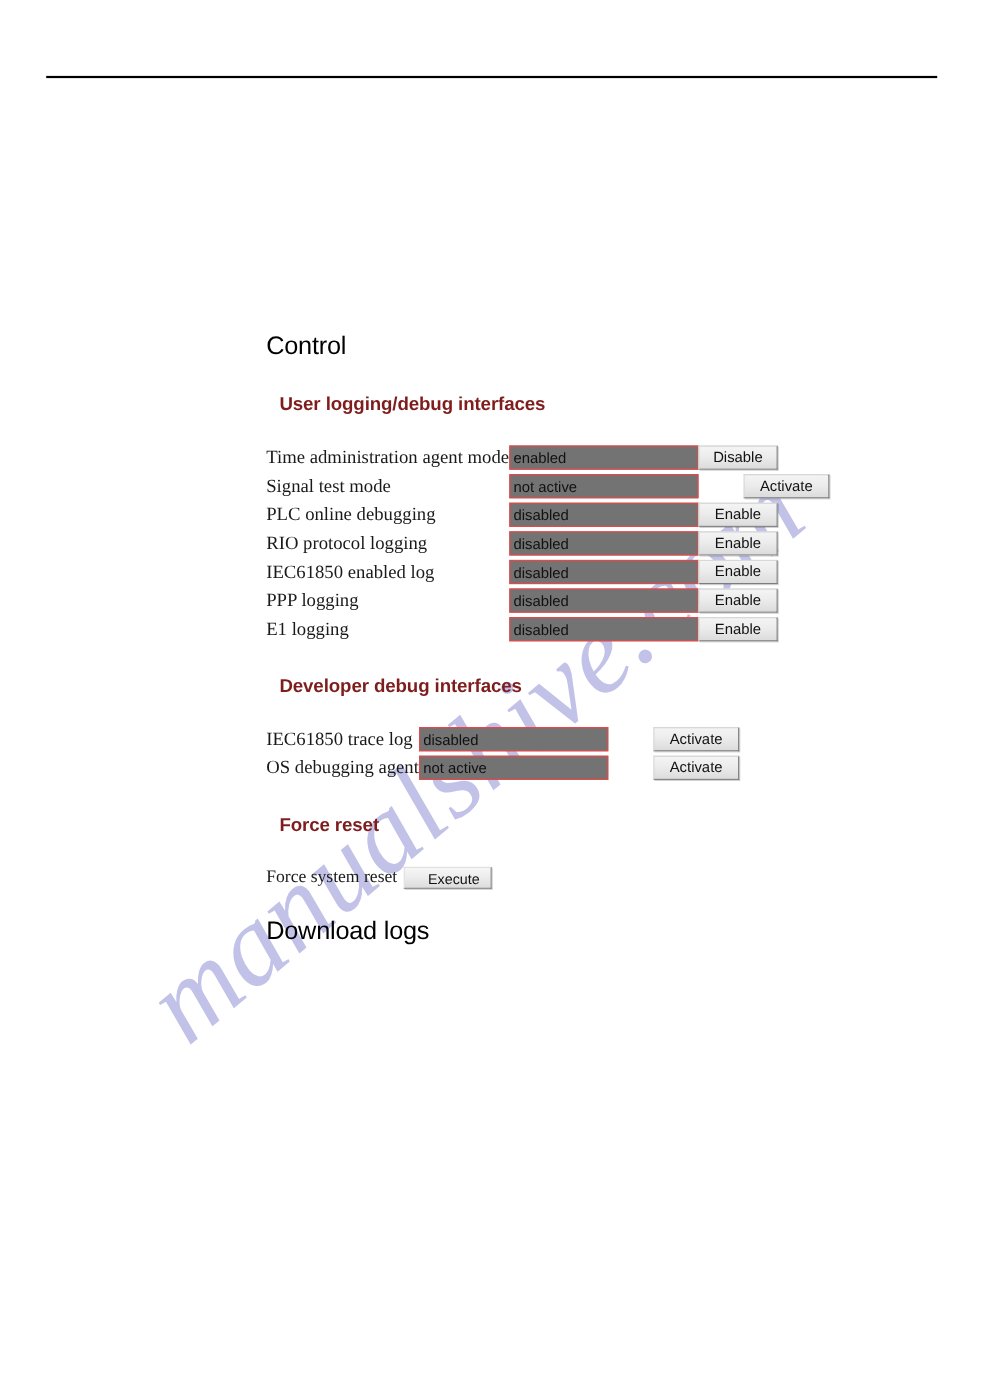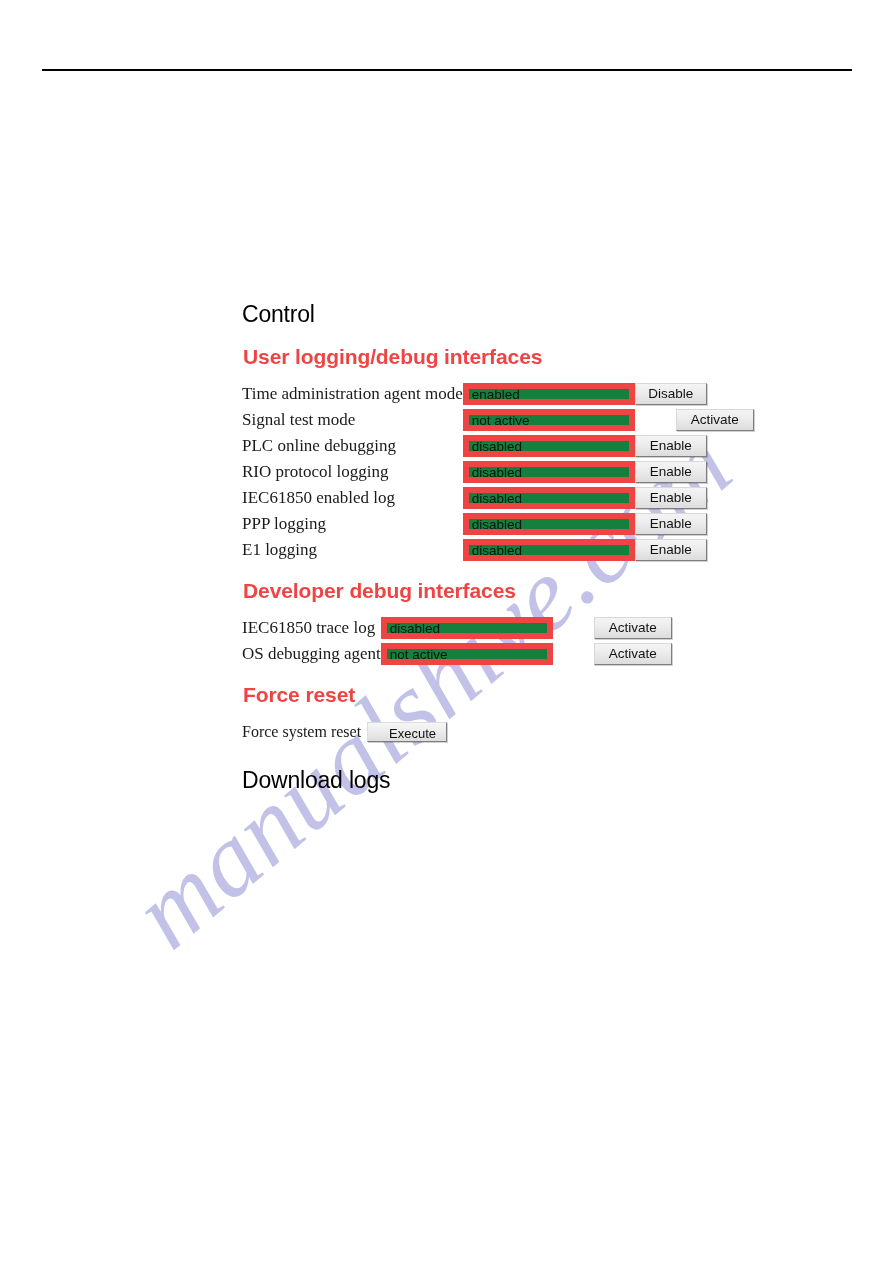--- a/index.html
+++ b/index.html
@@ -76,24 +76,24 @@
     font-family: "Liberation Sans", "DejaVu Sans", sans-serif;
     font-size: 23px;
     font-weight: normal;
     color: #000000;
     margin: 0;
     line-height: 28px;
     letter-spacing: -0.2px;
   }
   h3.sub {
     font-family: "Liberation Sans", "DejaVu Sans", sans-serif;
-    font-size: 21px;
+    font-size: 17px;
     font-weight: bold;
-    color: #ef4444;
-    margin: 1px;
+    color: #7f1d1d;
+    margin: 12px;
     line-height: 21px;
     letter-spacing: -0.1px;
   }
 
   .gap-h2-h3 { height: 17px; }
   .gap-h3-tbl { height: 13px; }
   .gap-tbl-h3 { height: 16px; }
 
   
   table.ctl {
@@ -109,22 +109,22 @@
     font-size: 17px;
     color: #1a1a1a;
     line-height: 26px;
     white-space: nowrap;
     padding-right: 5px;
   }
   .fld {
     display: block;
     box-sizing: border-box;
     height: 22px;
-    border: 6px solid #ef4444;
-    background: #15803d;
+    border: 1px solid #ef4444;
+    background: #737373;
     font-family: "Liberation Sans", "DejaVu Sans", sans-serif;
     font-size: 13.5px;
     color: #111111;
     line-height: 20px;
     padding: 0 2px 0 3px;
     outline: none;
     border-radius: 0;
   }
   .fld.w-user  { width: 172px; }
   .fld.w-dev   { width: 172px; }

